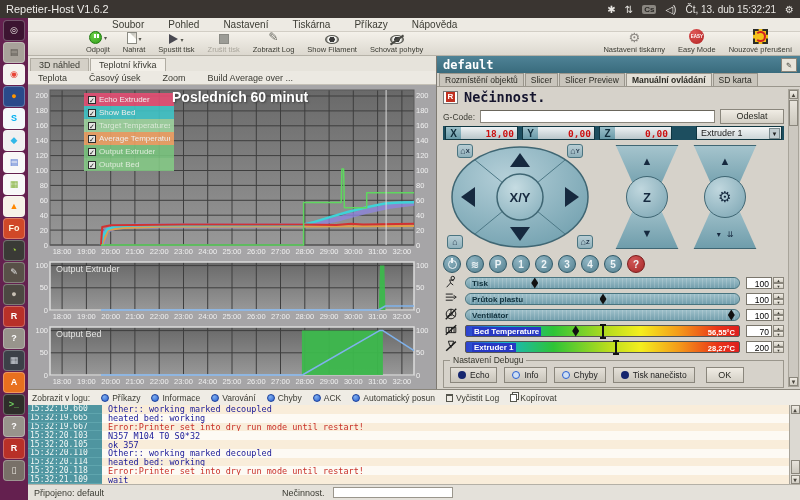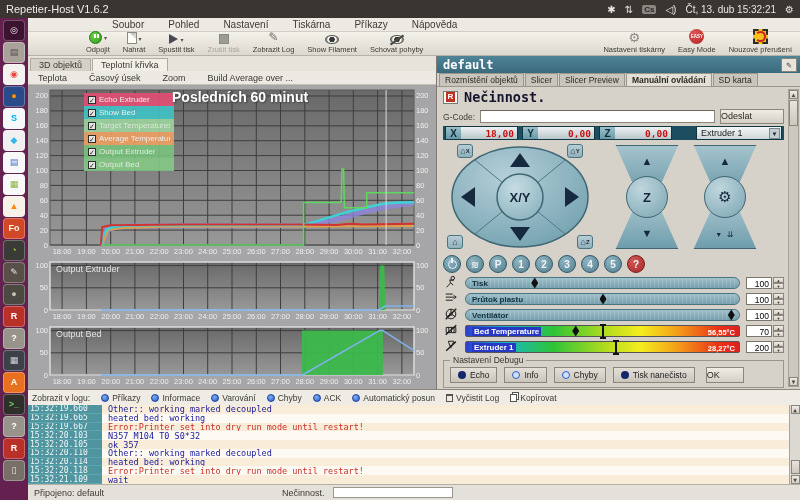--- a/index.html
+++ b/index.html
@@ -68,21 +68,21 @@
 .rtab.active{background:#e3dfd6;font-weight:bold}
 #rp-body{flex:1;padding:2px 16px 2px 6px;display:flex;flex-direction:column;position:relative;overflow:hidden}
 .rp-status{display:flex;align-items:center;gap:6px;height:17px}
 .rlogo{width:15px;height:13px;background:#fdfdfb;border:1px solid #777;display:flex;align-items:center;justify-content:center}
 .rlogo span{background:#c03020;color:#fff;font-size:8px;font-weight:bold;padding:0 2px;line-height:10px}
 #rp-statustext{font-size:13.5px;font-weight:bold;color:#15152e;font-family:"DejaVu Sans Mono",monospace}
 .tealstrip{height:6px;background:#4d8f99;margin:1px 0 3px}
 .gcode-row{display:flex;align-items:center;gap:5px;height:18px}
 .gcode-row .glbl{font-size:8.5px;color:#3a3a32;flex:0 0 auto}
 .gin{flex:1;height:13px;border:1px solid #8a867c;border-top-color:#6a665c;background:#fff;font-size:9px;padding:0 2px}
-.btn{background:linear-gradient(#f0ece4,#d4d0c6);border:1px solid #8a867c;font-size:9px;color:#2a2a24;}
+.btn{background:linear-gradient(#f0ece4,#d4d0c6);border:1px solid #8a867c;font-size:9px;color:#2a2a24;text-align:center}
 .gsend{width:64px;height:15px;line-height:13px}
 .coordbar{height:18px;background:#1d4e5f;display:flex;align-items:center;padding:0 2px;gap:4px;margin-top:2px}
 .coordcell{display:flex;height:14px;border:1px solid #0f3641}
 .coordletter{width:15px;background:linear-gradient(#9cc0ca,#699aa8);color:#0f2c3a;font-weight:bold;font-size:10px;text-align:center;line-height:13px}
 .coordval{width:56px;background:linear-gradient(#eef2f4,#b9c6ca);color:#cc1111;font-family:"DejaVu Sans Mono",monospace;font-weight:bold;font-size:9.5px;text-align:right;padding:1px 3px 0 0}
 .extsel{margin-left:auto;height:14px;background:linear-gradient(#f4f6f6,#cdd6d8);border:1px solid #0f3641;display:flex;align-items:center;font-size:9px;padding-left:4px;color:#222;width:86px}
 .extsel .dd{width:11px;height:11px;background:#c2cdd0;border:1px solid #7a8a8e;font-size:6px;text-align:center;line-height:10px;margin-left:auto;margin-right:1px}
 
 .cluster{position:relative;height:108px;margin-top:3px;flex:0 0 108px}
 .padwrap{position:absolute;left:2px;top:2px;width:150px;height:104px}
@@ -316,21 +316,21 @@
             <span class="ic ic-estop"></span>
           </div>
           <span class="lbl">Nouzové přerušení</span>
         </div>
       </div>
 
     <div id="contentrow">
 
       <div id="chartcol">
         <div id="charttabs">
-            <span class="ctab">3D objektů</span>
+            <span class="ctab">3D náhled</span>
             <span class="ctab active">Teplotní křivka</span>
           </div>
         <div id="chartmenu">
             <span>Teplota</span>
             <span>Časový úsek</span>
             <span>Zoom</span>
             <span>Build Average over ...</span>
           </div>
         <div id="charts">
           <div class="chartbox" id="cb-main">

